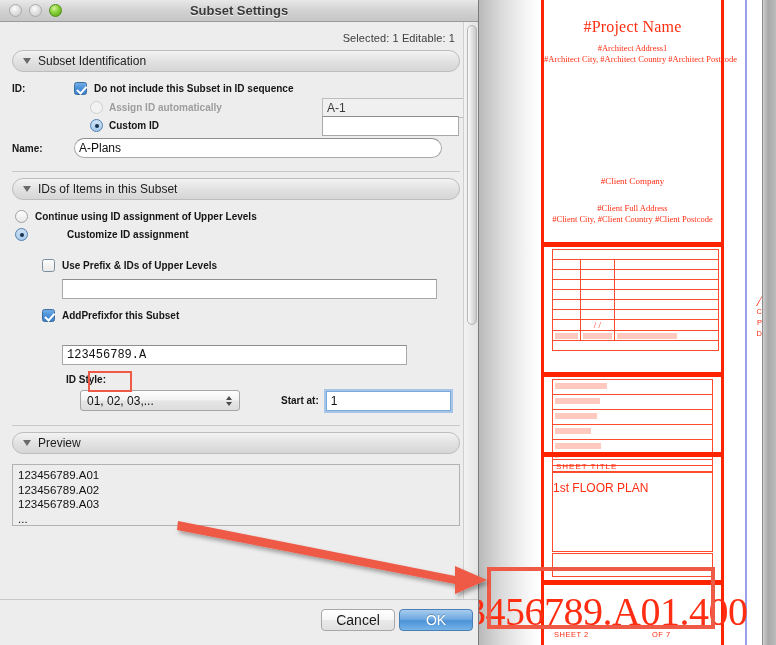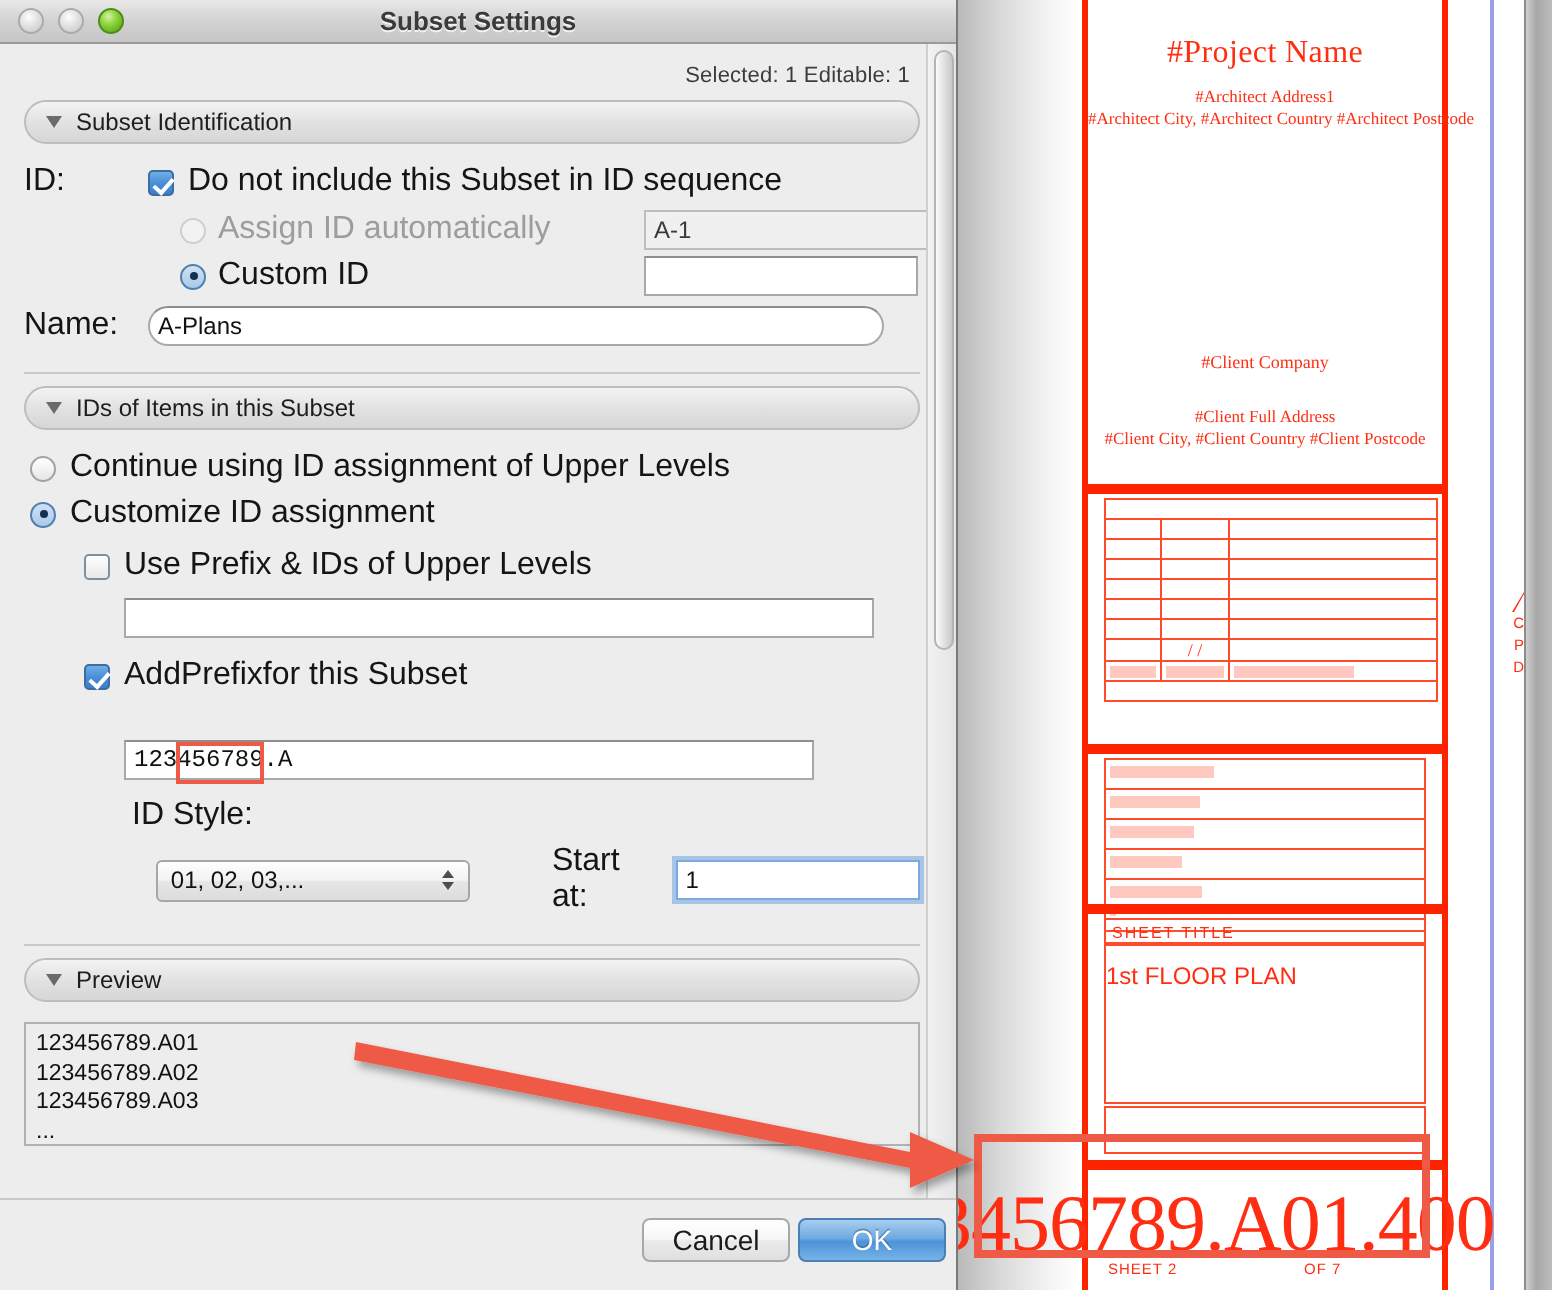--- a/index.html
+++ b/index.html
@@ -84,21 +84,21 @@
     width: 0; height: 0;
     border-left: 4.5px solid transparent;
     border-right: 4.5px solid transparent;
     border-top: 6px solid #6a6a6a;
     margin-right: 7px;
   }
   .pill .ptxt { font-size: 12px; color: #1d1d1d; font-weight: normal; }
 
   
   .row { display: flex; align-items: center; margin-bottom: 7px; }
-  .lbl { font-size: 16px; color: #151515; }
+  .lbl { font-size: 10px; color: #151515; font-weight: bold; }
   .lbl.dim { color: #9d9d9d; }
 
   
   .cb {
     width: 13px; height: 13px; border-radius: 2.5px;
     border: 1px solid #7d8f9f;
     background: linear-gradient(to bottom,#fdfdfd,#e9e9e9);
     flex: 0 0 auto; position: relative;
   }
   .cb.on {
@@ -463,21 +463,21 @@
         <div class="pill">
           <span class="tri"></span>
           <span class="ptxt">IDs of Items in this Subset</span>
         </div>
 
         <div class="row" style="margin-bottom:5px;">
           <span class="rd" style="margin-left:3px;"></span>
           <span class="lbl" style="margin-left:7px;">Continue using ID assignment of Upper Levels</span>
         </div>
 
-        <div class="row" style="margin-bottom:8px;">
+        <div class="row" style="margin-bottom:18px;gap:32px;">
           <span class="rd on" style="margin-left:3px;"></span>
           <span class="lbl" style="margin-left:7px;">Customize ID assignment</span>
         </div>
 
         <div class="row" style="margin-bottom:7px;">
           <span style="width:30px;"></span>
           <span class="cb"></span>
           <span class="lbl" style="margin-left:7px;">Use Prefix &amp; IDs of Upper Levels</span>
         </div>
 

